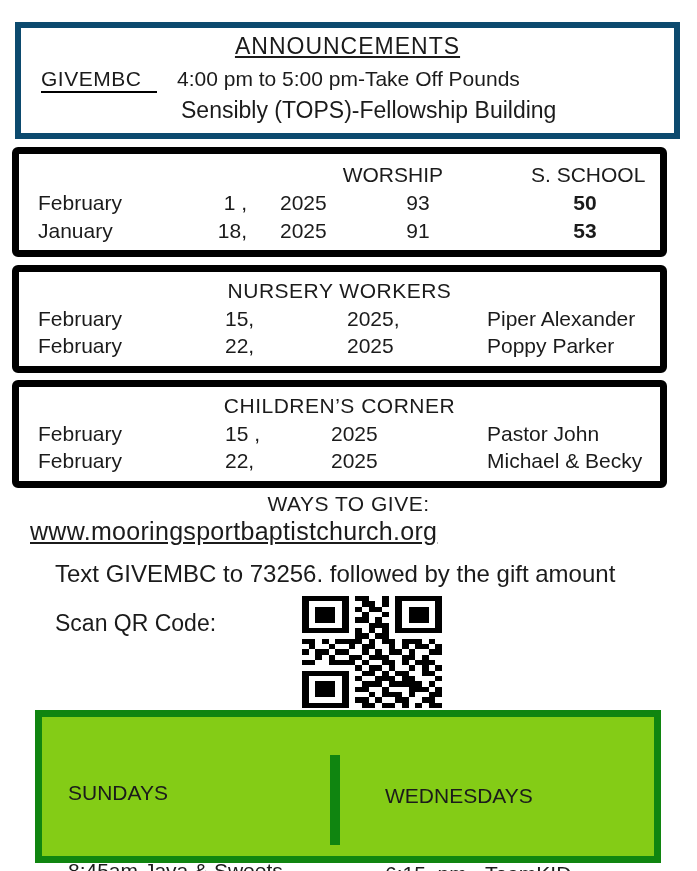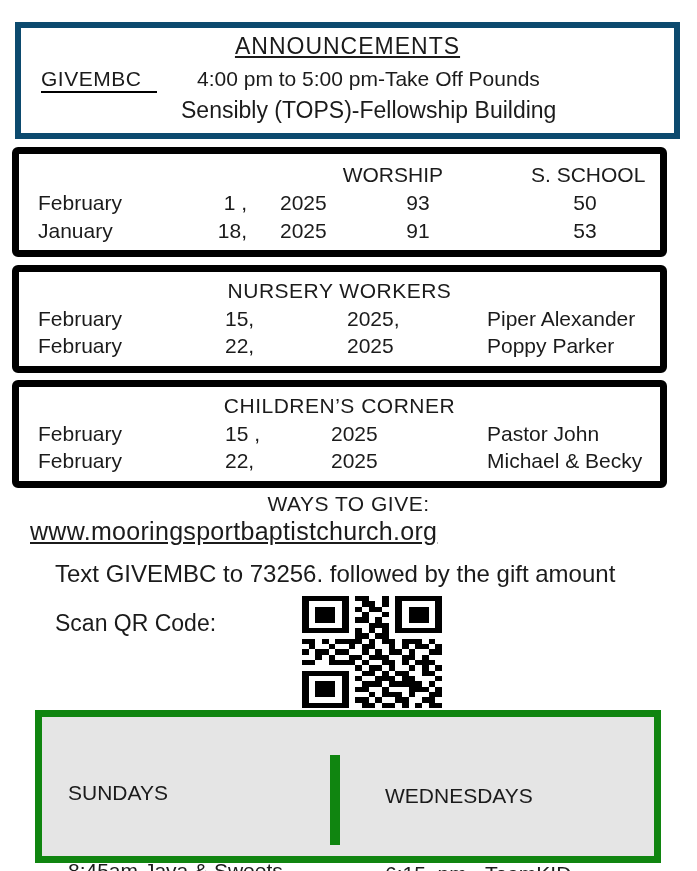--- a/index.html
+++ b/index.html
@@ -9,61 +9,61 @@
     font-family: "Liberation Sans", sans-serif; color: var(--ink); overflow: hidden;
   }
   .abs { position: absolute; }
 
   
   .ann-box { left: 15px; top: 22px; width: 653px; height: 105px; border: 6px solid #0c4a6e; }
   .ann-title { left: 0; right: 0; top: 5px; text-align: center; font-size: 23px;
                letter-spacing: 1px; text-decoration: underline; }
   .ann-day { left: 20px; top: 39px; font-size: 21px; border-bottom: 2px solid #000;
              padding-right: 16px; letter-spacing: .5px; }
-  .ann-time { left: 156px; top: 39px; font-size: 21px; margin-left: 20px; }
+  .ann-time { left: 156px; top: 39px; font-size: 21px; }
   .ann-detail { left: 160px; top: 69px; font-size: 23px; }
 
   
   .thick { left: 12px; width: 655px; height: 110px; border: 7px solid #000;
            border-radius: 6px; box-sizing: border-box; background: #fff; }
   .thick span { position: absolute; font-size: 21px; white-space: pre; }
   #attendance-box { top: 147px; }
   #nursery-box   { top: 265px; height: 108px; }
   #children-box  { top: 380px; height: 108px; }
   .box-title { left: 0; right: 0; top: 7px; text-align: center; font-size: 21px;
                letter-spacing: .5px; position: absolute; }
 
   
   .a-head-worship { left: 314px; top: 9px;  width: 110px; text-align: right; }
   .a-head-school  { left: 512px; top: 9px;  width: 110px; text-align: center; }
   .a-r0 { top: 37px; } .a-r1 { top: 65px; }
   .a-month { left: 19px; }
   .a-day   { left: 178px; width: 50px; text-align: right; }
   .a-year  { left: 261px; }
   .a-wval  { left: 364px; width: 70px; text-align: center; }
-  .a-sval  { left: 526px; width: 80px; text-align: center; }
+  .a-sval  { left: 526px; width: 80px; text-align: center; font-weight: bold; }
 
   
   .n-r0 { top: 35px; } .n-r1 { top: 62px; }
   .n-month { left: 19px; } .n-day { left: 206px; }
   .n-year  { left: 328px; } .n-name { left: 468px; }
   .c-year  { left: 312px; }
 
   
   .give-head { left: 0; right: 0; top: 492px; text-align: center; font-size: 21px; letter-spacing: .5px; }
   .website { left: 30px; top: 517px; font-size: 25px; text-decoration: underline; letter-spacing: .3px; }
   .gift-text { left: 55px; top: 560px; font-size: 24px; }
   .qr-label { left: 55px; top: 610px; font-size: 23px; }
   .qr { left: 302px; top: 596px; width: 140px; height: 112px; display: grid; }
   .qr div { width: 100%; height: 100%; }
   .qr .on { background: #000; }
 
   
   .green-box { left: 35px; top: 710px; width: 626px; height: 153px;
-               border: 7px solid var(--green); box-sizing: border-box; background: #e5e5e5; }
+               border: 7px solid var(--green); box-sizing: border-box; background: #84cc16; }
   .sched-col { position: absolute; font-size: 21px; line-height: 26px; white-space: pre; }
   .sun-col { left: 26px; top: 11px; }
   .wed-col { left: 343px; top: 14px; }
   .sched-divider { position: absolute; left: 288px; top: 38px; width: 10px; height: 90px;
                    background: var(--green); }
 </style>
 </head>
 <body>
 
 <div class="page">

